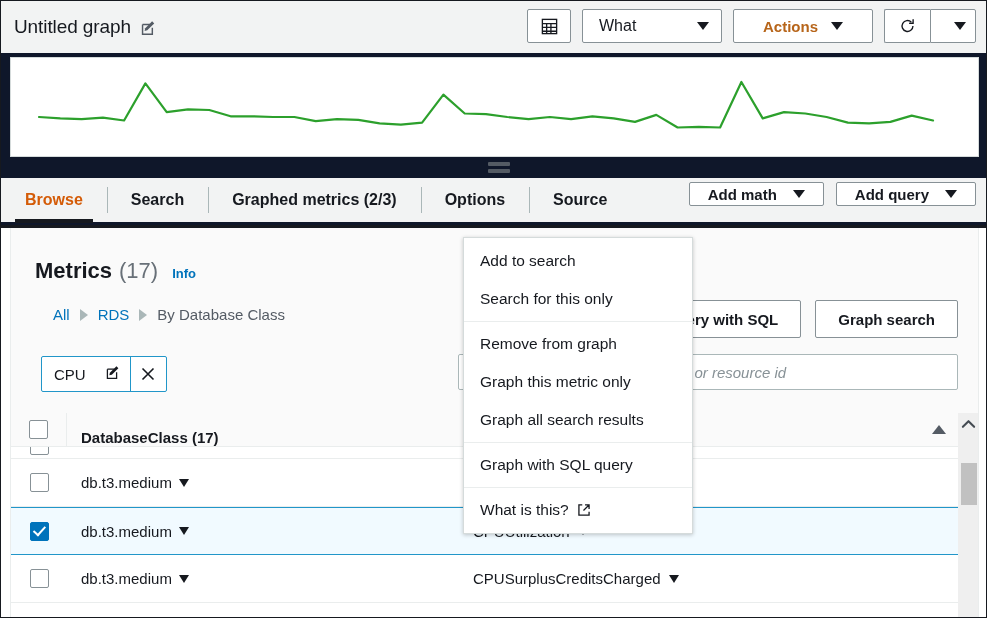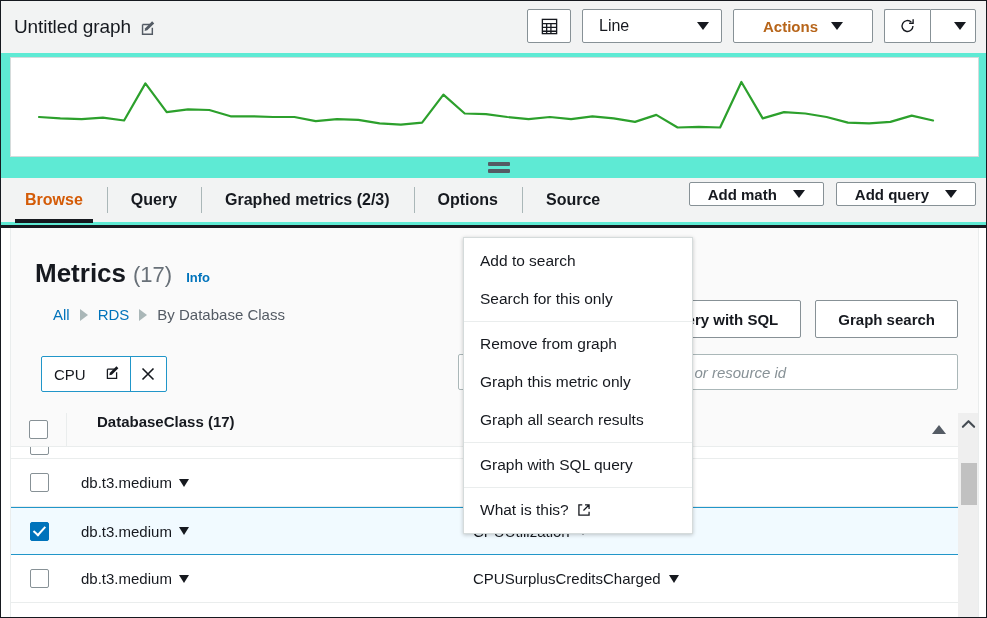--- a/index.html
+++ b/index.html
@@ -5,21 +5,21 @@
   * { box-sizing: border-box; margin: 0; padding: 0; }
   html, body {
     width: 987px; height: 618px;
     font-family: "Liberation Sans", sans-serif;
     background: #ffffff;
     overflow: hidden;
   }
   #app {
     position: relative;
     width: 987px; height: 618px;
-    background: #5eead4;
+    background: #0f172a;
     border: 1px solid #16191f;
     overflow: hidden;
   }
 
   
   .header {
     position: absolute; left: 0; top: 0; width: 987px; height: 52px;
     background: #f2f3f3;
     display: flex; align-items: center;
   }
@@ -121,21 +121,21 @@
     position: absolute; left: 9px; right: 9px; top: 0; bottom: 0;
     background: #fafafa;
     border: 1px solid #eaeded;
     border-top: none;
   }
 
   .metrics-head {
     position: absolute; left: 24px; top: 30px;
     display: flex; align-items: baseline;
   }
-  .metrics-title { font-size: 26px; font-weight: bold; color: #16191f; }
+  .metrics-title { font-size: 22px; font-weight: bold; color: #16191f; }
   .metrics-count { font-size: 22px; font-weight: 400; color: #687078; margin-left: 7px; }
   .info-link { font-size: 13px; font-weight: bold; color: #0073bb; margin-left: 14px; cursor: pointer; }
 
   .filter-row {
     position: absolute; left: 24px; top: 78px;
     display: flex; align-items: center;
   }
   .region-btn {
     background: #ffffff; border: 1px solid #545b64; border-radius: 2px;
     height: 38px; min-width: 162px;
@@ -191,24 +191,23 @@
 
   
   .table-area {
     position: absolute; left: 0; right: 0; top: 185px; bottom: 0;
     background: #ffffff;
     overflow: hidden;
   }
   .thead {
     position: absolute; left: 0; right: 0; top: 0; height: 34px;
     background: #fafafa;
-    display: flex; align-items: flex-start;
+    display: flex; align-items: flex-end;
     border-bottom: 1px solid #eaeded;
     z-index: 4;
-    gap: 16px;
   }
   .cell-check { width: 56px; display: flex; align-items: center; justify-content: center; flex: none; }
   .thead .cell-check { border-right: 1px solid #eaeded; height: 100%; }
   .th-label { font-size: 15px; font-weight: bold; color: #16191f; padding-left: 14px; }
   .sort-arrow {
     position: absolute; right: 32px; top: 12px;
     width: 0; height: 0;
     border-left: 7px solid transparent;
     border-right: 7px solid transparent;
     border-bottom: 9px solid #545b64;
@@ -310,21 +309,21 @@
 
     <div class="header-right">
       <div class="btn icon-only">
         <svg width="19" height="19" viewBox="0 0 20 20" fill="none" stroke="#16191f" stroke-width="1.4">
           <rect x="2.5" y="2.5" width="15" height="15"></rect>
           <path d="M2.5 7h15M2.5 11h15M2.5 15h15M7 7v10.5M11.5 7v10.5"></path>
         </svg>
       </div>
 
       <div class="btn btn-line">
-        <span>Line</span>
+        <span>What</span>
         <span class="caret"></span>
       </div>
 
       <div class="btn btn-actions">
         <span class="lbl">Actions</span>
         <span class="caret"></span>
       </div>
 
       <div class="refresh-group">
         <div class="btn">
@@ -348,21 +347,21 @@
   <div class="drag-handle">
     <span></span>
       <span></span>
   </div>
 
   <div class="tabbar">
     <div class="tab active">
       <span>Browse</span>
     </div>
     <div class="tab">
-      <span>Query</span>
+      <span>Search</span>
     </div>
     <div class="tab">
       <span>Graphed metrics (2/3)</span>
     </div>
     <div class="tab">
       <span>Options</span>
     </div>
     <div class="tab">
       <span>Source</span>
     </div>

